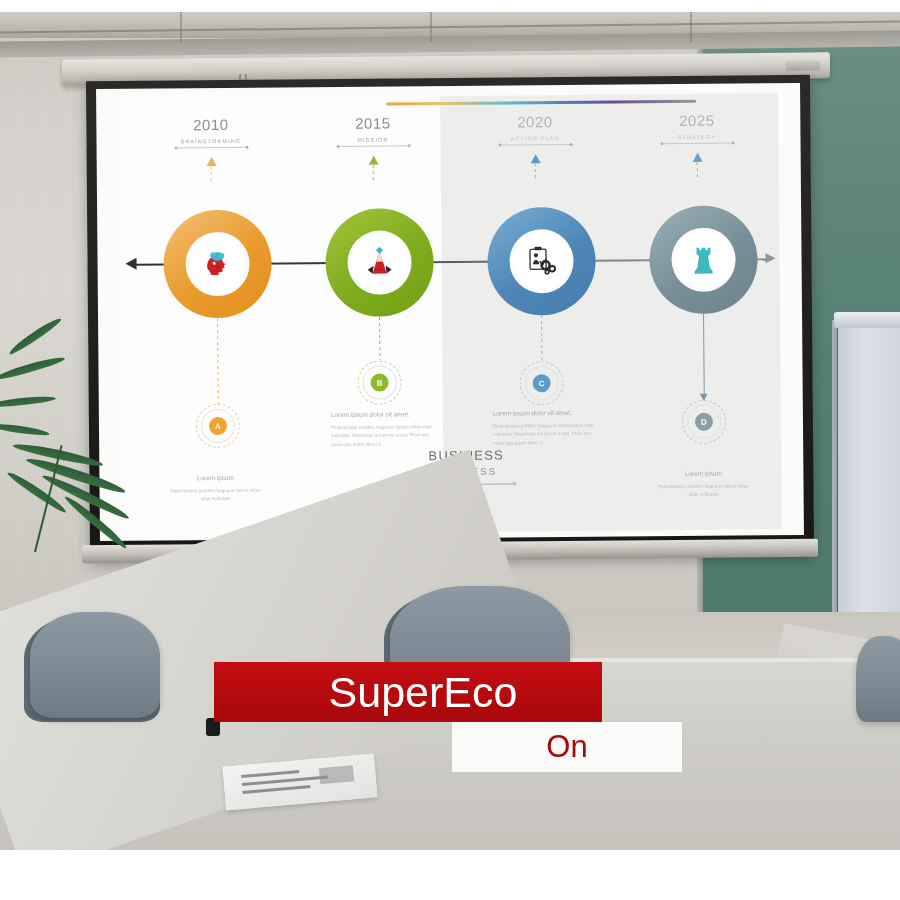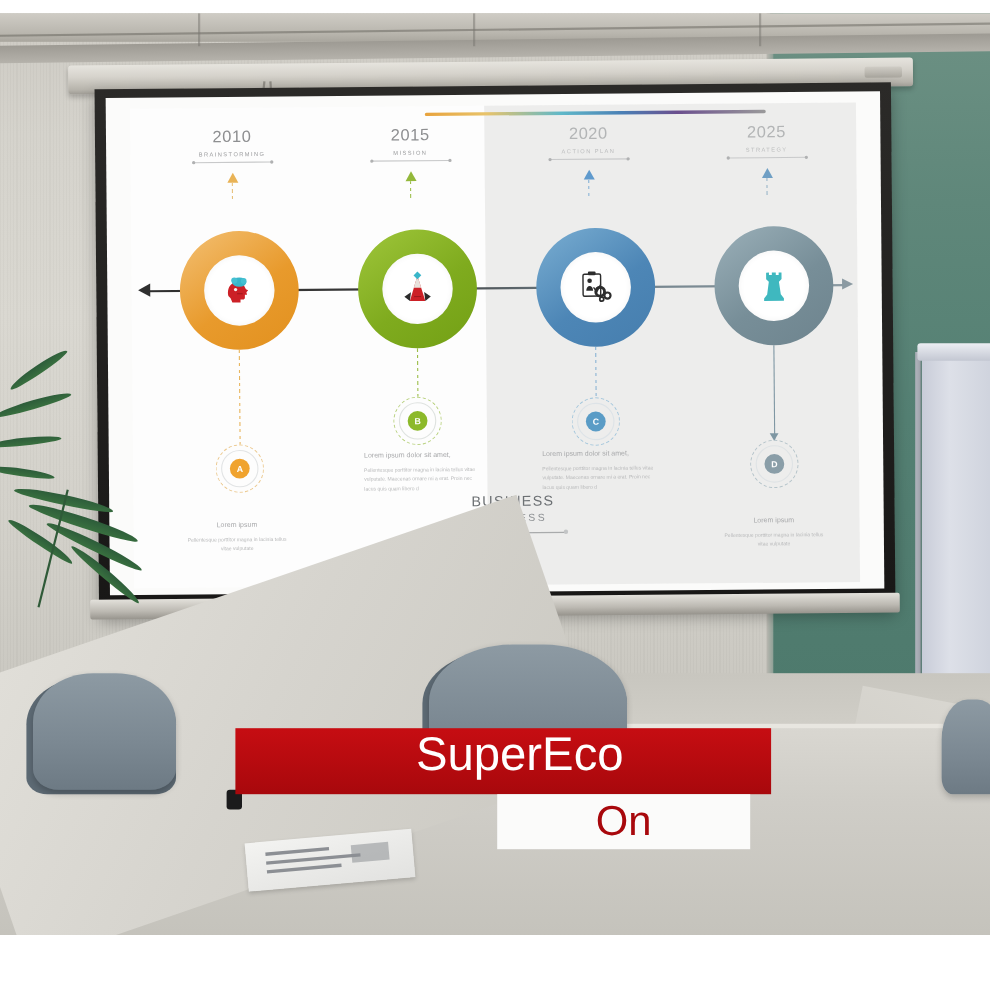--- a/index.html
+++ b/index.html
@@ -146,31 +146,31 @@
       border-radius:42% 42% 18% 18%; box-shadow:0 3px 6px rgba(0,0,0,.2); }
   .chair-sh { position:absolute; background:#5d6a74; border-radius:40% 40% 14% 14%; }
 
   .doc { position:absolute; left:224px; top:748px; width:152px; height:44px;
       background:linear-gradient(170deg,#f3f3f1,#e2e2e0);
       transform:rotate(-5deg); box-shadow:0 2px 4px rgba(0,0,0,.17); }
   .doc-l { position:absolute; background:#8c8f94; }
 
   
   #banner { position:absolute; left:214px; top:650px; width:468px; height:110px; }
-  .ban-red { position:absolute; left:0; top:0; width:487px; height:60px;
+  .ban-red { position:absolute; left:0; top:0; width:388px; height:60px;
       background:linear-gradient(180deg,#c60d12,#a8080c);
-      display:flex; justify-content:center;padding-left:30px; }
+      display:flex; align-items:center; justify-content:center;padding-left:30px; }
   .ban-red span { color:#fff; font-size:43px; letter-spacing:0px; }
   .ban-off { position:absolute; left:0; top:60px; width:238px; height:50px;
       background:#222223; display:flex; align-items:center; justify-content:flex-end;
       padding-right:28px; }
   .ban-off span { color:#fff; font-size:31px; }
   .ban-on { position:absolute; left:238px; top:60px; width:230px; height:50px;
       background:#fbfbfa; display:flex; align-items:center; justify-content:center; }
-  .ban-on span { color:#a8080c; font-size:38px; }
+  .ban-on span { color:#a8080c; font-size:31px; }
   .ban-clip { position:absolute; left:-8px; top:56px; width:14px; height:18px;
       background:#1b1b1c; border-radius:3px; }
 </style>
 </head>
 <body>
 
 <div id="stage">
 
   <div id="photo">
 

